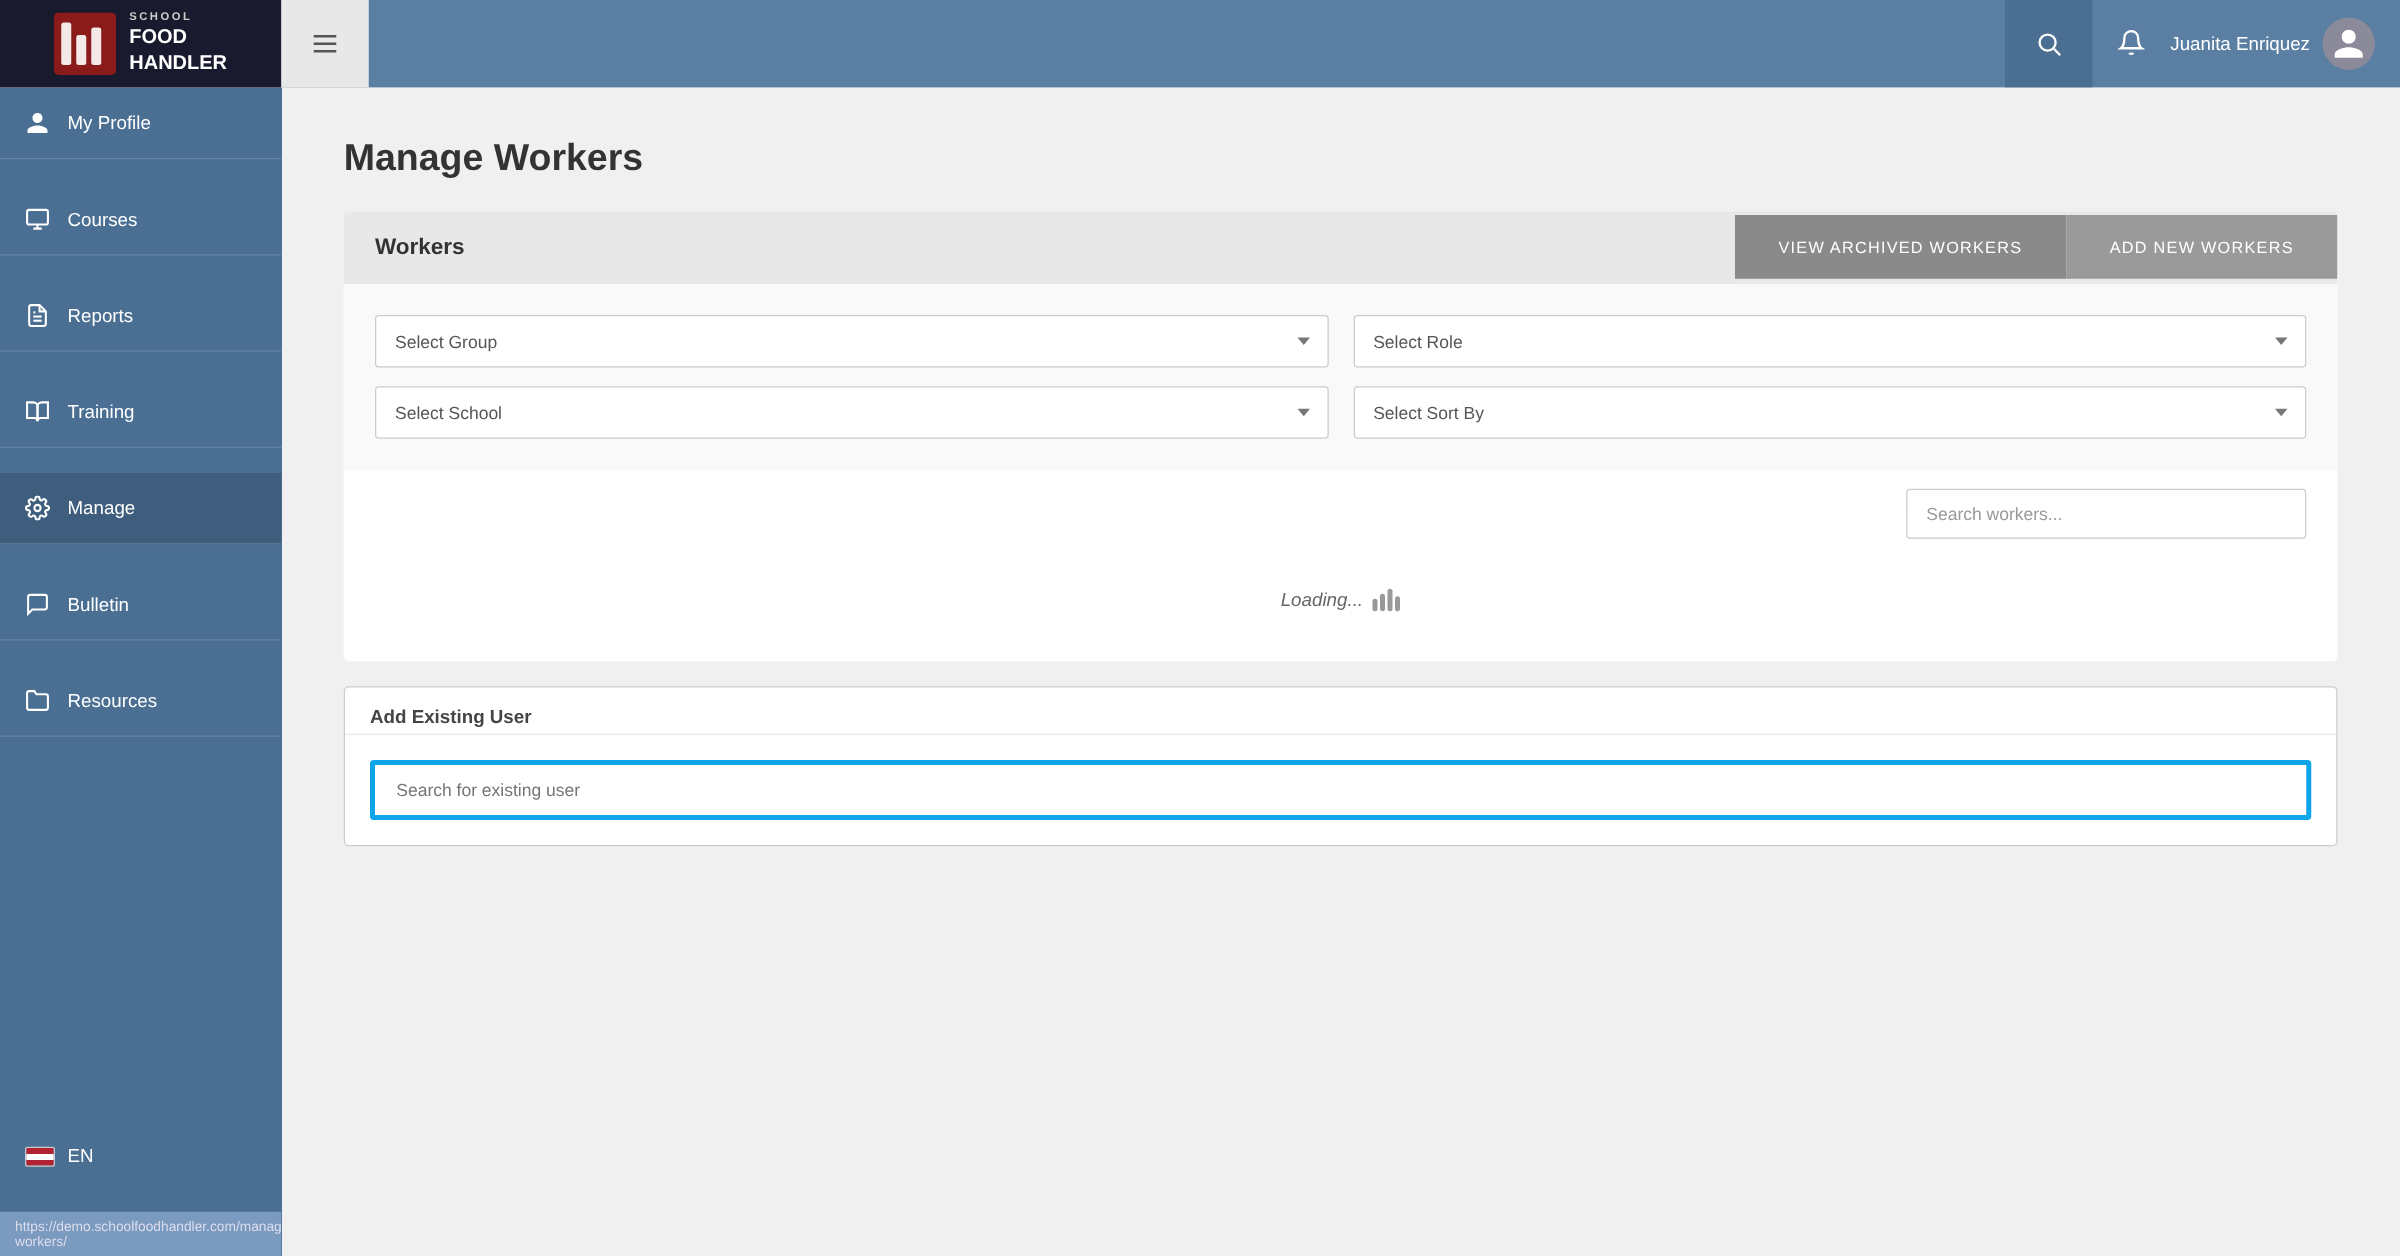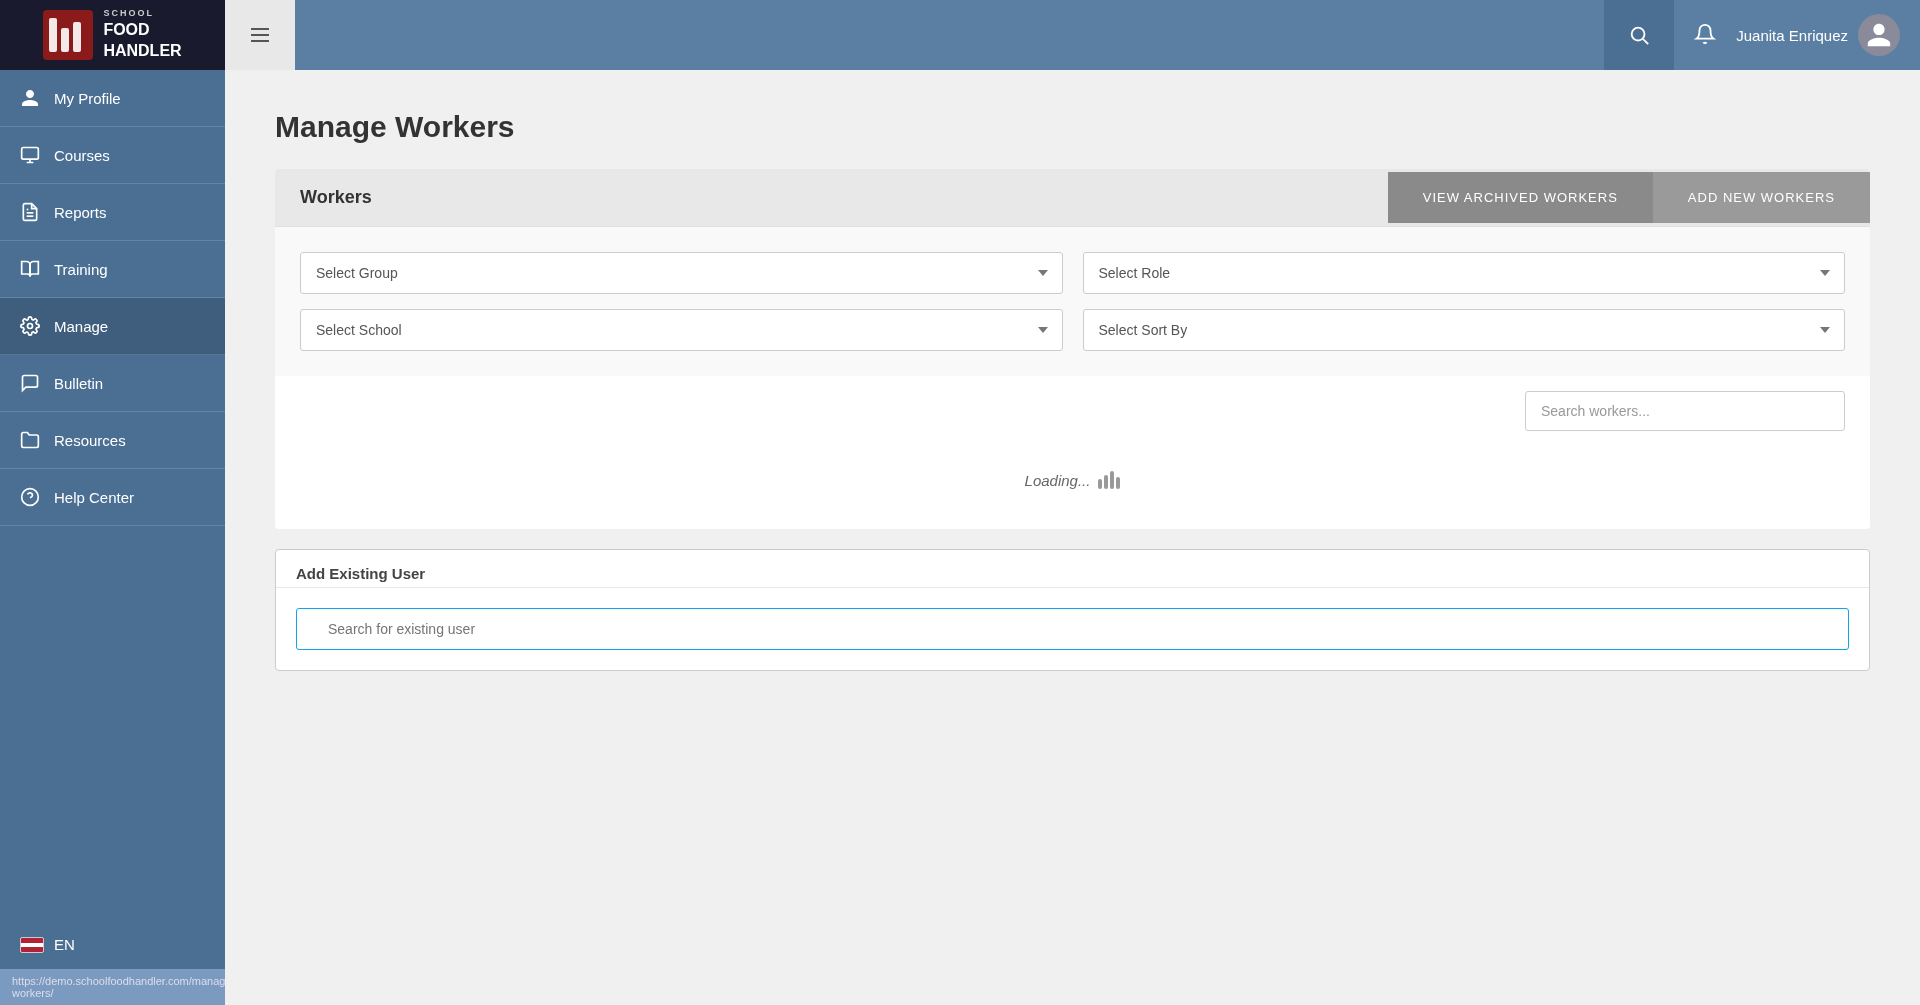--- a/index.html
+++ b/index.html
@@ -104,20 +104,21 @@
     }
 
     
     .sidebar {
       width: 225px;
       background: #4a6f93;
       display: flex;
       flex-direction: column;
       flex-shrink: 0;
       overflow-y: auto;
+      gap: 20px;
     }
     .nav-item {
       display: flex;
       align-items: center;
       padding: 18px 20px;
       color: white;
       font-size: 15px;
       cursor: pointer;
       border-bottom: 1px solid rgba(255,255,255,0.15);
       gap: 14px;
@@ -290,22 +291,22 @@
       color: #444;
       padding: 15px 20px 5px;
       border-bottom: 1px solid #e8e8e8;
       margin-bottom: 0;
     }
     .add-user-body {
       padding: 20px;
     }
     .existing-user-input {
       width: 100%;
-      padding: 12px 31px;
-      border: 1px solid #0ea5e9;
+      padding: 12px 17px;
+      border: 4px solid #0ea5e9;
       border-radius: 3px;
       font-size: 14px;
       color: #999;
     }
   </style>
 </head>
 <body>
 
 <div class="header">
   <div class="logo-area">
@@ -406,28 +407,20 @@
       <span>Bulletin</span>
     </div>
 
     <div class="nav-item">
       <svg viewBox="0 0 24 24" fill="none" stroke="white" stroke-width="2">
         <path d="M22 19a2 2 0 0 1-2 2H4a2 2 0 0 1-2-2V5a2 2 0 0 1 2-2h5l2 3h9a2 2 0 0 1 2 2z"></path>
       </svg>
       <span>Resources</span>
     </div>
 
-    <div class="nav-item">
-      <svg viewBox="0 0 24 24" fill="none" stroke="white" stroke-width="2">
-        <circle cx="12" cy="12" r="10"></circle>
-        <path d="M9.09 9a3 3 0 0 1 5.83 1c0 2-3 3-3 3"></path>
-        <line x1="12" y1="17" x2="12.01" y2="17"></line>
-      </svg>
-      <span>Help Center</span>
-    </div>
 
     <div class="nav-spacer"></div>
 
     <div class="lang-item">
       <div class="flag-icon"></div>
       <span>EN</span>
     </div>
 
     <div class="url-bar">
       <span>https://demo.schoolfoodhandler.com/manage/manage-workers/</span>

